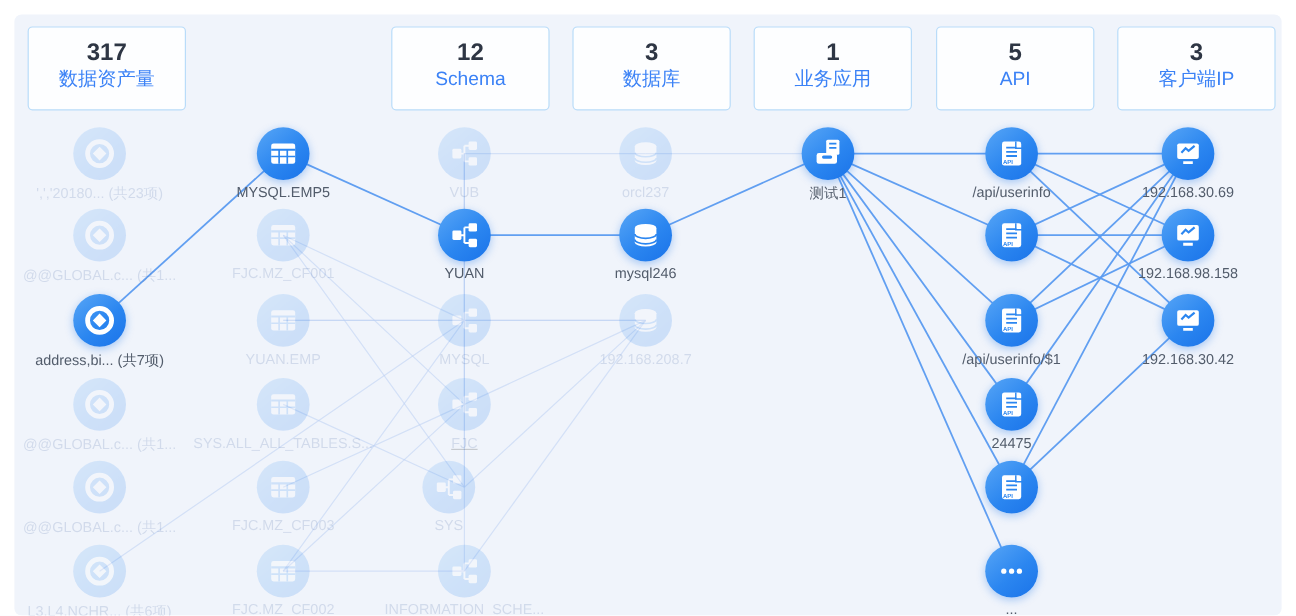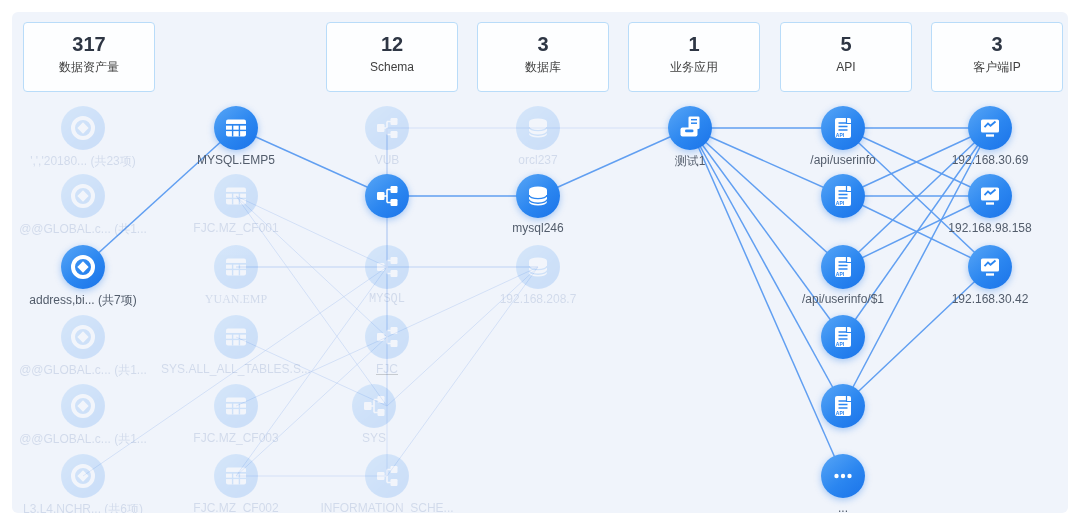--- a/index.html
+++ b/index.html
@@ -3,21 +3,21 @@
 <meta charset="utf-8">
 <style>
   * { margin:0; padding:0; box-sizing:border-box; }
   html,body { width:1080px; height:513px; background:#ffffff; font-family:"Liberation Sans","DejaVu Sans",sans-serif; overflow:hidden; }
   #stage { position:relative; width:1080px; height:513px; background:#ffffff; }
   #panel { position:absolute; left:12px; top:12px; width:1056px; height:501px; background:#f0f4fb; border-radius:6px; }
 
   
   .card { position:absolute; width:132px; height:70px; background:#fdfeff; border:1px solid #b9dcf9; border-radius:4px; text-align:center; }
   .card .val { margin-top:11px; font-size:20px; font-weight:bold; color:#2e3644; line-height:20px; }
-  .card .lbl { margin-top:5px; font-size:12px; color:#404040; line-height:16px; }
+  .card .lbl { margin-top:5px; font-size:16px; color:#3b82f6; line-height:16px; }
 
   
   #edges { position:absolute; left:0; top:0; width:1080px; height:513px; }
   line.bright { stroke:#5a9bf1; stroke-width:1.5; opacity:.95; }
   line.faint  { stroke:#bcd0f3; stroke-width:1; opacity:.55; }
 
   .gnode { position:absolute; width:180px; text-align:center; }
   .bubble { width:44px; height:44px; margin:0 auto; border-radius:50%;
             background:linear-gradient(140deg,#58a6f6 0%,#2b86f0 55%,#1a73e9 100%);
             box-shadow:0 2px 7px rgba(26,115,233,.35); }
@@ -174,21 +174,21 @@
           <svg width="44" height="44" viewBox="-22 -22 44 44" xmlns="http://www.w3.org/2000/svg">
             <rect x="-10" y="-8.5" width="20" height="17" rx="2" fill="#fff"></rect>
            <line x1="-10" y1="-3.2" x2="10" y2="-3.2" stroke="#2b86f0" stroke-width="1.7"></line>
            <line x1="-10" y1="2.4" x2="10" y2="2.4" stroke="#2b86f0" stroke-width="1.4"></line>
            <line x1="-3.4" y1="-3.2" x2="-3.4" y2="8.5" stroke="#2b86f0" stroke-width="1.4"></line>
            <line x1="3.4" y1="-3.2" x2="3.4" y2="8.5" stroke="#2b86f0" stroke-width="1.4"></line>
           </svg>
         </div>
         <div class="nlabel">FJC.MZ_CF001</div>
       </div>
-      <div class="gnode dimmed" style="left: 146px; top: 245px; font-family: Liberation Serif, serif;">
+      <div class="gnode dimmed" style="left: 146px; top: 245px;">
         <div class="bubble">
           <svg width="44" height="44" viewBox="-22 -22 44 44" xmlns="http://www.w3.org/2000/svg">
             <rect x="-10" y="-8.5" width="20" height="17" rx="2" fill="#fff"></rect>
            <line x1="-10" y1="-3.2" x2="10" y2="-3.2" stroke="#2b86f0" stroke-width="1.7"></line>
            <line x1="-10" y1="2.4" x2="10" y2="2.4" stroke="#2b86f0" stroke-width="1.4"></line>
            <line x1="-3.4" y1="-3.2" x2="-3.4" y2="8.5" stroke="#2b86f0" stroke-width="1.4"></line>
            <line x1="3.4" y1="-3.2" x2="3.4" y2="8.5" stroke="#2b86f0" stroke-width="1.4"></line>
           </svg>
         </div>
         <div class="nlabel">YUAN.EMP</div>
@@ -242,22 +242,23 @@
       </div>
       <div class="gnode" style="left: 297px; top: 174px;">
         <div class="bubble">
           <svg width="44" height="44" viewBox="-22 -22 44 44" xmlns="http://www.w3.org/2000/svg">
             <path d="M-3 0 H0 M0 -6.5 V6.5 M0 -6.5 H4 M0 6.5 H4" fill="none" stroke="#fff" stroke-width="1.6"></path>
            <rect x="-10" y="-4" width="7.5" height="8" rx="1.2" fill="#fff"></rect>
            <rect x="3.5" y="-10" width="7" height="7" rx="1.2" fill="#fff"></rect>
            <rect x="3.5" y="3" width="7" height="7" rx="1.2" fill="#fff"></rect>
           </svg>
         </div>
-      </div>
-      <div class="gnode dimmed" style="left: 297px; top: 245px; font-family: Liberation Mono, monospace;">
+        <div class="nlabel">YUAN</div>
+      </div>
+      <div class="gnode dimmed" style="left: 297px; top: 245px;">
         <div class="bubble">
           <svg width="44" height="44" viewBox="-22 -22 44 44" xmlns="http://www.w3.org/2000/svg">
             <path d="M-3 0 H0 M0 -6.5 V6.5 M0 -6.5 H4 M0 6.5 H4" fill="none" stroke="#fff" stroke-width="1.6"></path>
            <rect x="-10" y="-4" width="7.5" height="8" rx="1.2" fill="#fff"></rect>
            <rect x="3.5" y="-10" width="7" height="7" rx="1.2" fill="#fff"></rect>
            <rect x="3.5" y="3" width="7" height="7" rx="1.2" fill="#fff"></rect>
           </svg>
         </div>
         <div class="nlabel">MYSQL</div>
       </div>
@@ -381,20 +382,21 @@
         <div class="bubble">
           <svg width="44" height="44" viewBox="-22 -22 44 44" xmlns="http://www.w3.org/2000/svg">
             <rect x="-8" y="-10" width="16" height="20" rx="2" fill="#fff"></rect>
            <path d="M3.5 -10 v5.5 h5.5" fill="none" stroke="#2b86f0" stroke-width="1.2"></path>
            <line x1="-4.5" y1="-5" x2="4" y2="-5" stroke="#2b86f0" stroke-width="1.5"></line>
            <line x1="-4.5" y1="-1.5" x2="4.5" y2="-1.5" stroke="#2b86f0" stroke-width="1.5"></line>
            <line x1="-4.5" y1="2" x2="4.5" y2="2" stroke="#2b86f0" stroke-width="1.5"></line>
            <text x="-7.2" y="8.6" font-size="5" font-weight="bold" fill="#2b86f0" font-family="Liberation Sans,sans-serif">API</text>
           </svg>
         </div>
+        <div class="nlabel">24475</div>
       </div>
       <div class="gnode" style="left: 753px; top: 384px;">
         <div class="bubble">
           <svg width="44" height="44" viewBox="-22 -22 44 44" xmlns="http://www.w3.org/2000/svg">
             <rect x="-8" y="-10" width="16" height="20" rx="2" fill="#fff"></rect>
            <path d="M3.5 -10 v5.5 h5.5" fill="none" stroke="#2b86f0" stroke-width="1.2"></path>
            <line x1="-4.5" y1="-5" x2="4" y2="-5" stroke="#2b86f0" stroke-width="1.5"></line>
            <line x1="-4.5" y1="-1.5" x2="4.5" y2="-1.5" stroke="#2b86f0" stroke-width="1.5"></line>
            <line x1="-4.5" y1="2" x2="4.5" y2="2" stroke="#2b86f0" stroke-width="1.5"></line>
            <text x="-7.2" y="8.6" font-size="5" font-weight="bold" fill="#2b86f0" font-family="Liberation Sans,sans-serif">API</text>

